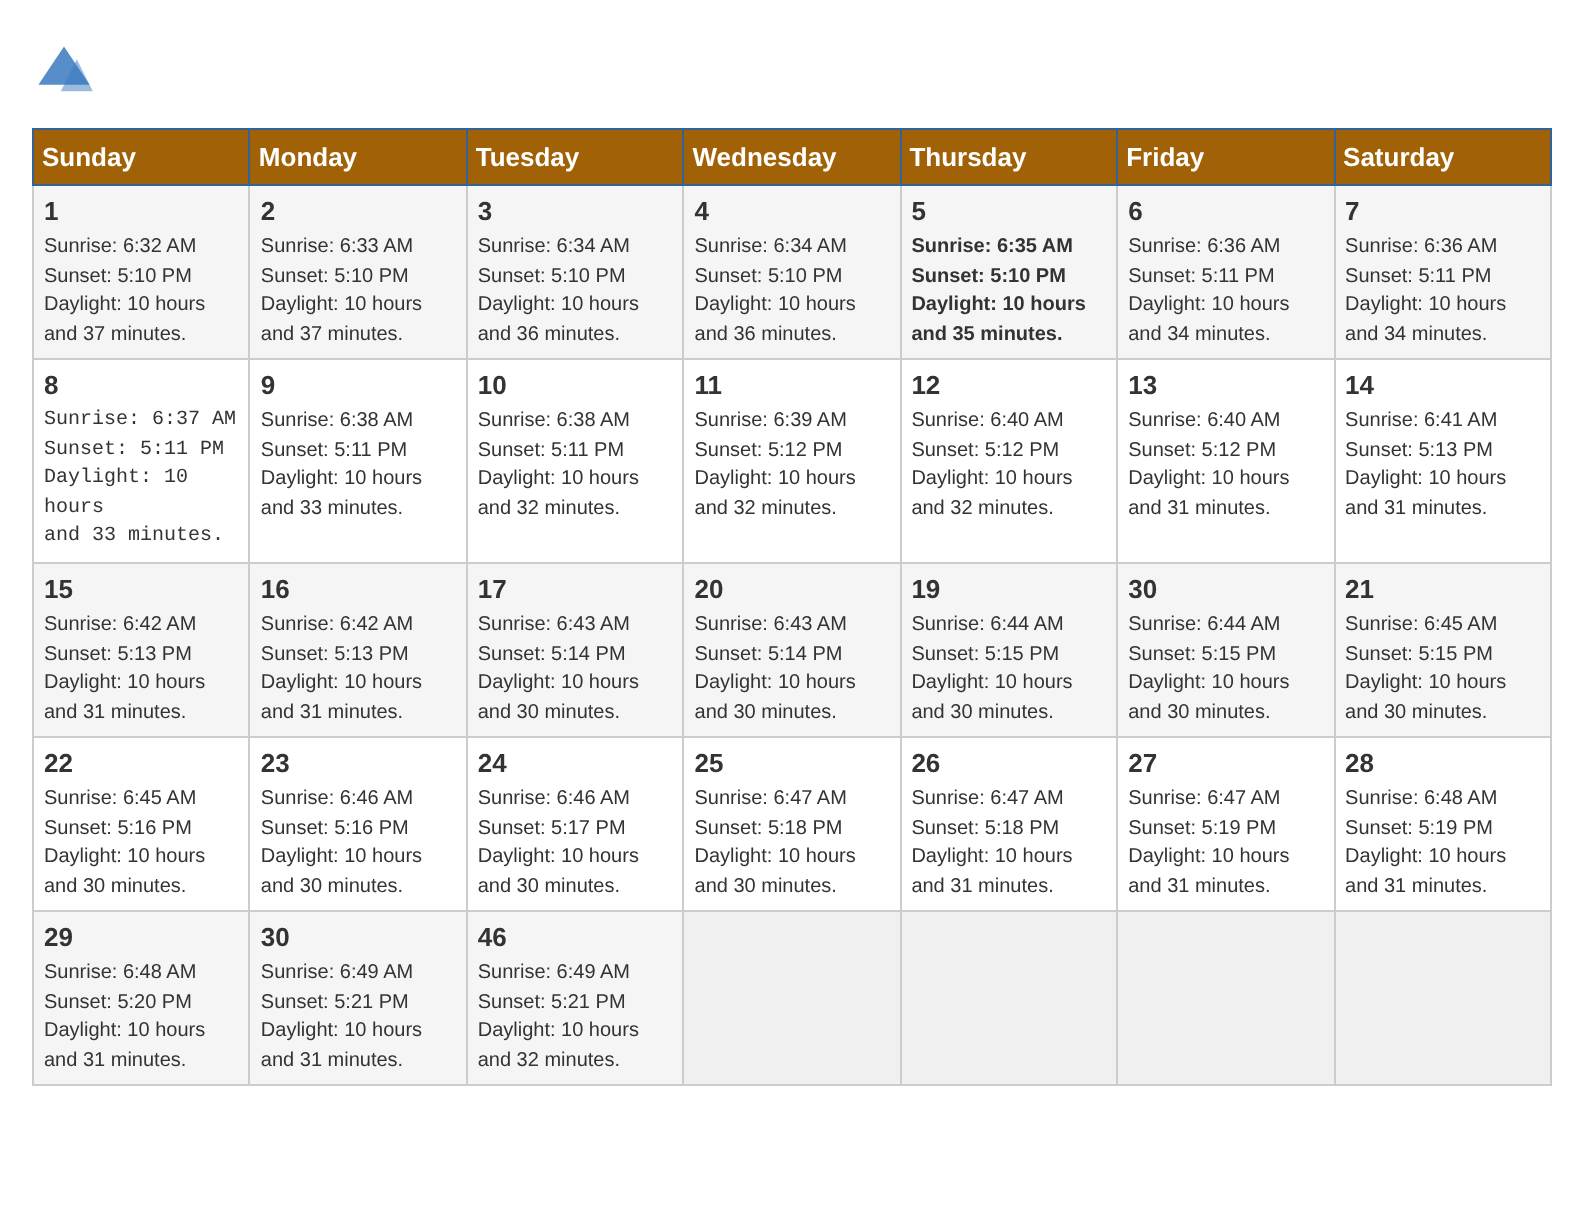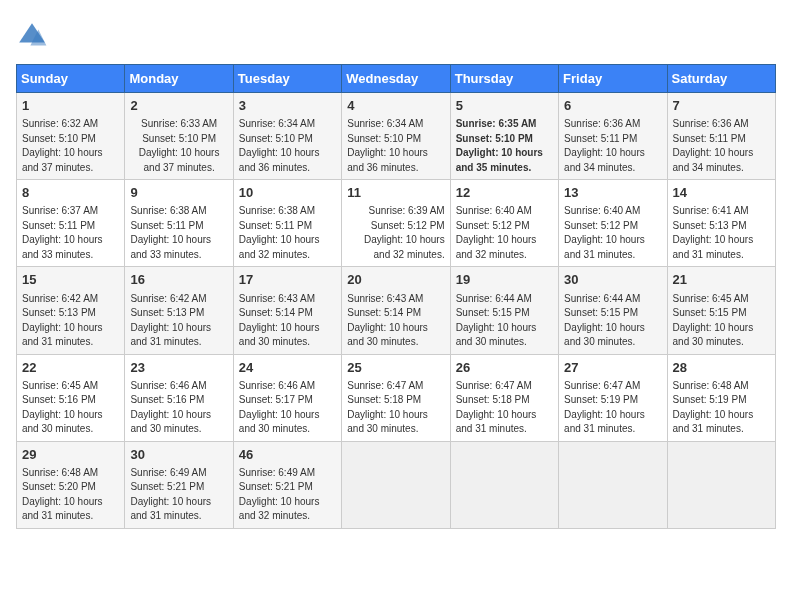--- a/index.html
+++ b/index.html
@@ -52,21 +52,21 @@
     .location {
       font-size: 15px;
       color: #555;
     }
     .calendar {
       width: 100%;
       border-collapse: collapse;
       font-size: 11px;
     }
     .calendar thead tr th {
-      background-color: #3b82f6;
+      background-color: #a16207;
       color: #fff;
       padding: 6px 4px;
       text-align: left;
       font-size: 13px;
       font-weight: bold;
       border: 1px solid #2f6399;
     }
     .calendar tbody tr td {
       border: 1px solid #ccc;
       vertical-align: top;
@@ -134,21 +134,21 @@
   <tr>
         <td>
           <span class="day-num">1</span>
           <div class="day-info" style="white-space: pre-line;">Sunrise: 6:32 AM
 Sunset: 5:10 PM
 Daylight: 10 hours
 and 37 minutes.</div>
         </td>
         <td>
           <span class="day-num">2</span>
-          <div class="day-info" style="white-space: pre-line; text-align: center;">Sunrise: 6:33 AM
+          <div class="day-info" style="white-space: pre-line;">Sunrise: 6:33 AM
 Sunset: 5:10 PM
 Daylight: 10 hours
 and 37 minutes.</div>
         </td>
         <td>
           <span class="day-num">3</span>
           <div class="day-info" style="white-space: pre-line;">Sunrise: 6:34 AM
 Sunset: 5:10 PM
 Daylight: 10 hours
 and 36 minutes.</div>
@@ -178,42 +178,42 @@
           <span class="day-num">7</span>
           <div class="day-info" style="white-space: pre-line;">Sunrise: 6:36 AM
 Sunset: 5:11 PM
 Daylight: 10 hours
 and 34 minutes.</div>
         </td>
       </tr>
       <tr>
         <td>
           <span class="day-num">8</span>
-          <div class="day-info" style="white-space: pre-line;">Sunrise: 6:37 AM
+          <div class="day-info" style="white-space: pre-line; font-family: Liberation Mono, monospace;">Sunrise: 6:37 AM
 Sunset: 5:11 PM
 Daylight: 10 hours
 and 33 minutes.</div>
         </td>
         <td>
           <span class="day-num">9</span>
           <div class="day-info" style="white-space: pre-line;">Sunrise: 6:38 AM
 Sunset: 5:11 PM
 Daylight: 10 hours
 and 33 minutes.</div>
         </td>
         <td>
           <span class="day-num">10</span>
           <div class="day-info" style="white-space: pre-line;">Sunrise: 6:38 AM
 Sunset: 5:11 PM
 Daylight: 10 hours
 and 32 minutes.</div>
         </td>
         <td>
           <span class="day-num">11</span>
-          <div class="day-info" style="white-space: pre-line; text-align: right;">Sunrise: 6:39 AM
+          <div class="day-info" style="white-space: pre-line;">Sunrise: 6:39 AM
 Sunset: 5:12 PM
 Daylight: 10 hours
 and 32 minutes.</div>
         </td>
         <td>
           <span class="day-num">12</span>
           <div class="day-info" style="white-space: pre-line;">Sunrise: 6:40 AM
 Sunset: 5:12 PM
 Daylight: 10 hours
 and 32 minutes.</div>

